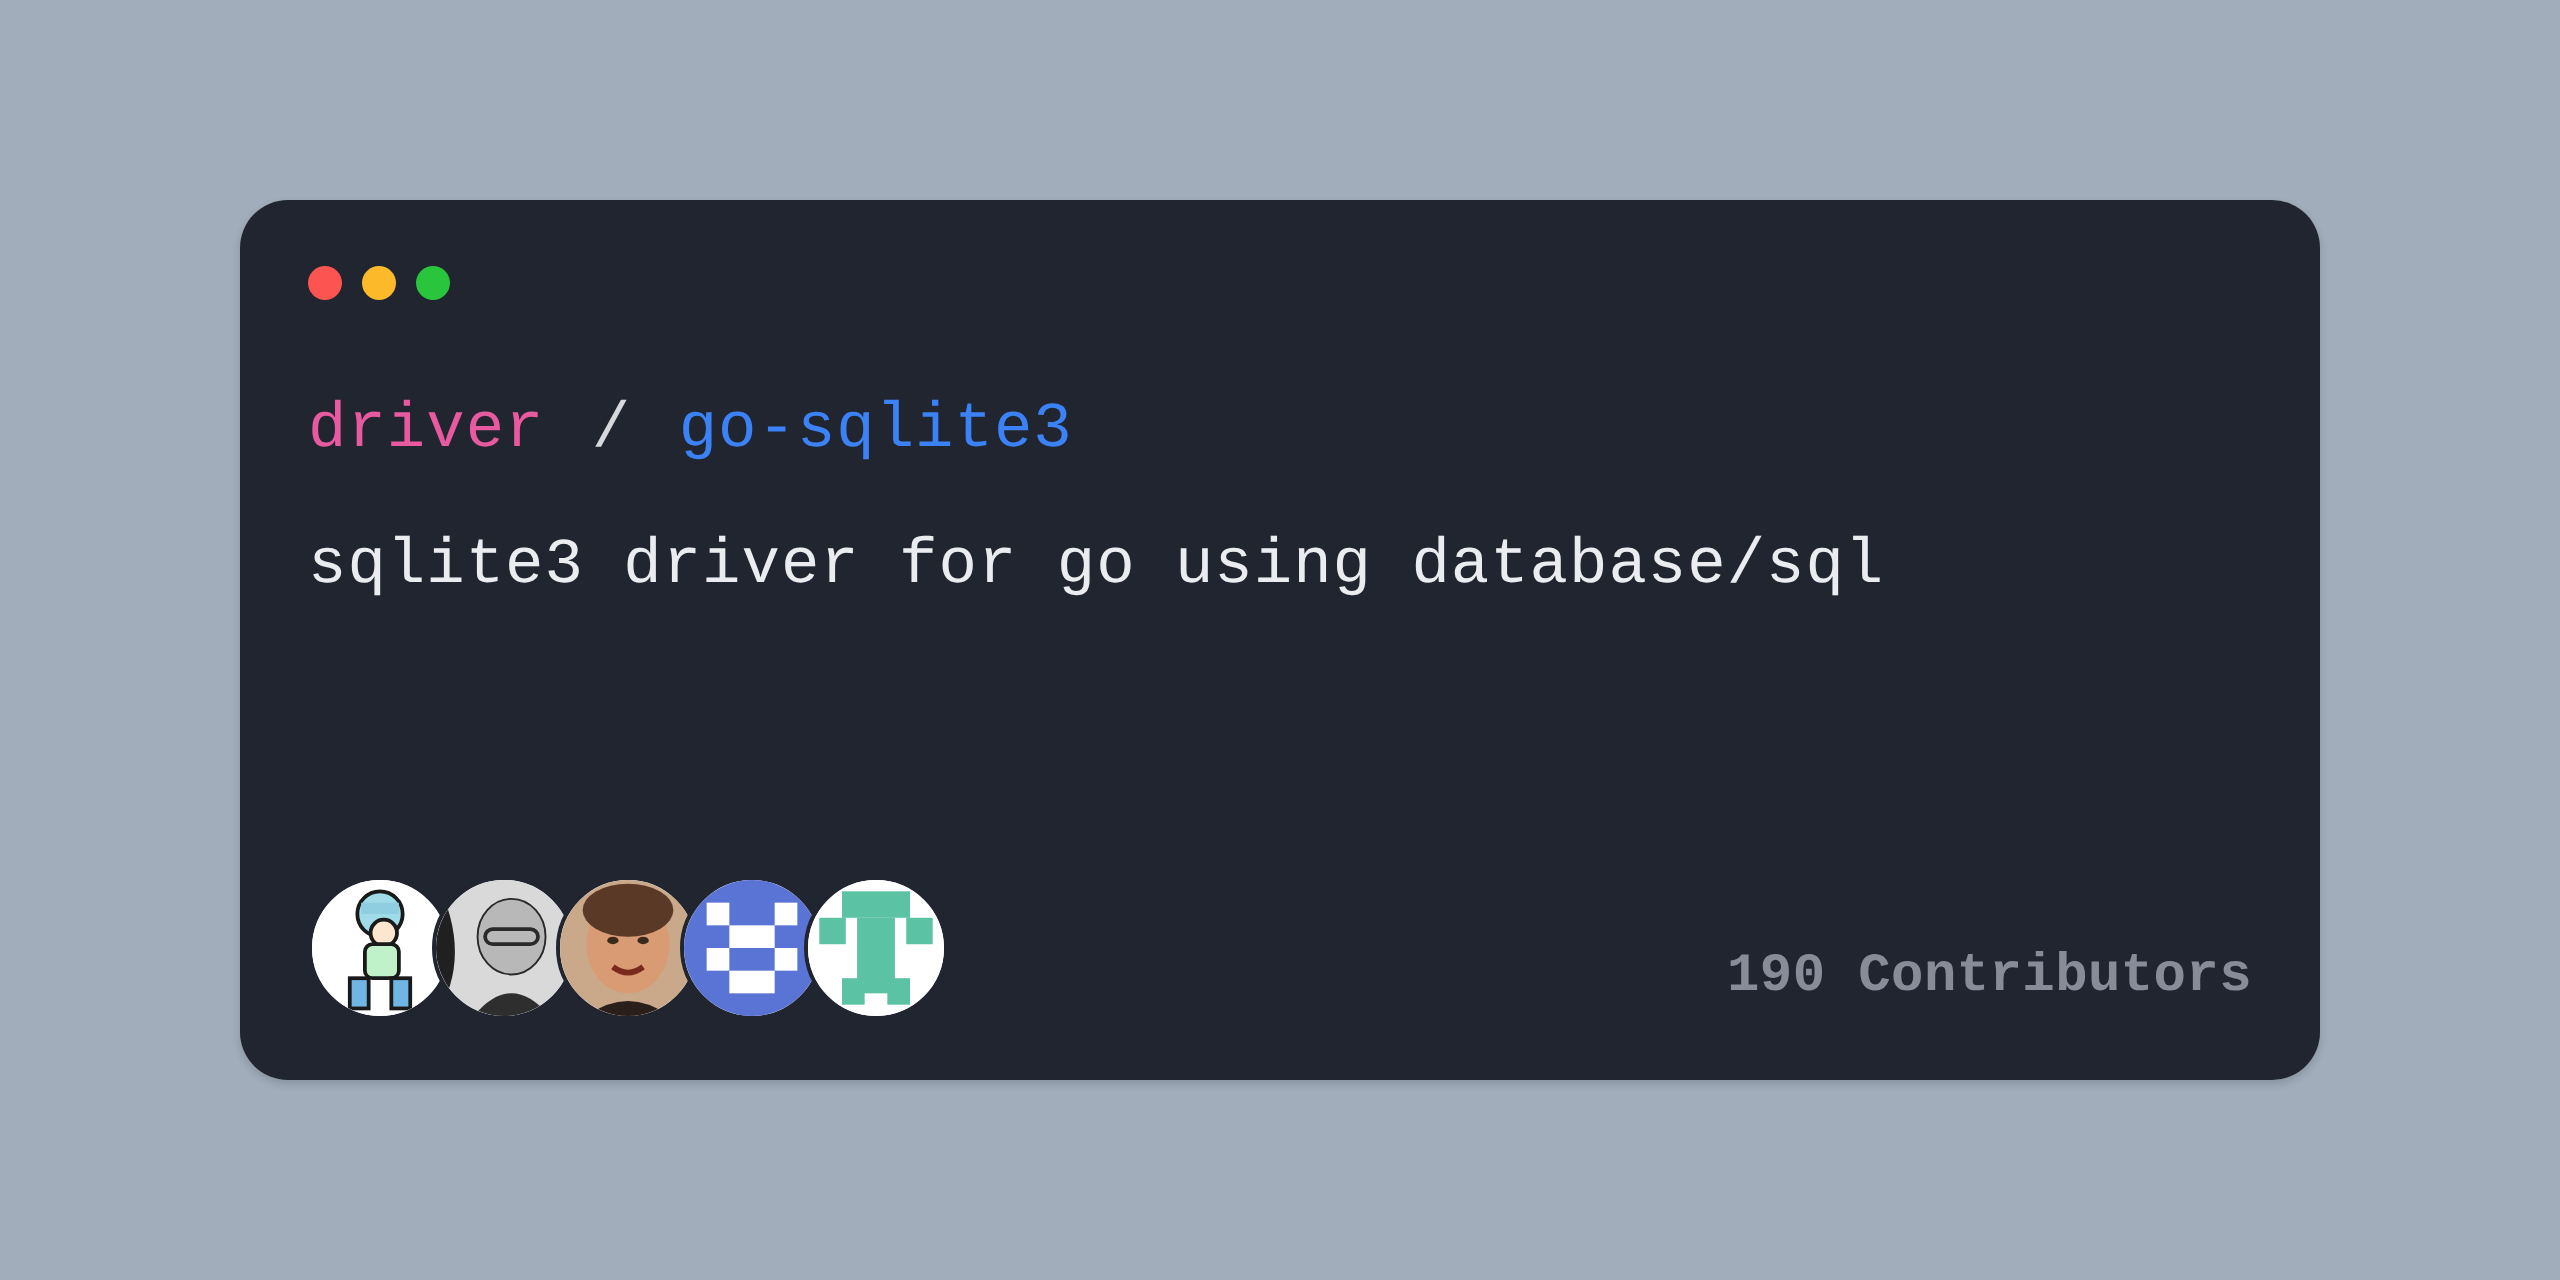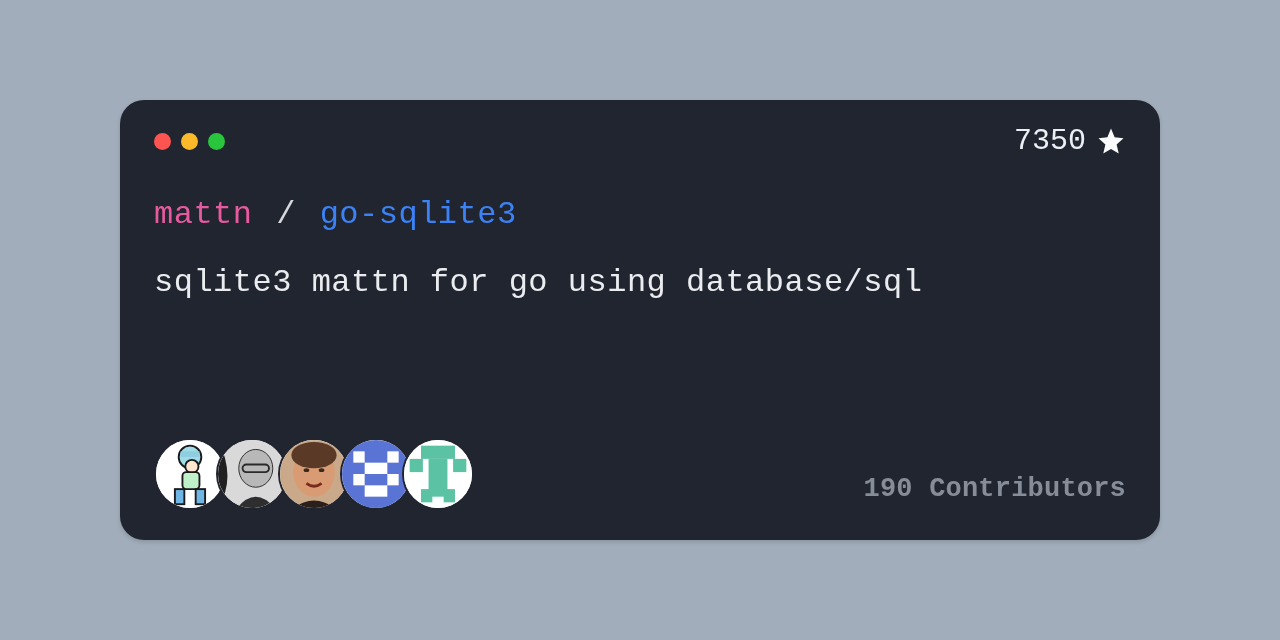--- a/index.html
+++ b/index.html
@@ -107,37 +107,29 @@
 <body>
 
 <div class="card">
 
   <div class="titlebar">
     <div class="traffic-lights">
       <div class="dot red"></div>
       <div class="dot yellow"></div>
       <div class="dot green"></div>
     </div>
-    <div class="stars">
-      <span>7350</span>
-      <span class="star-icon">
-        <svg viewBox="0 0 24 24">
-            <path d="M12 2l2.9 6.9L22 9.8l-5.5 4.9L18.2 22 12 18.3 5.8 22l1.7-7.3L2 9.8l7.1-0.9L12 2z"></path>
-          </svg>
-      </span>
-    </div>
   </div>
 
   <div class="repo-line">
-    <span class="owner">mattn</span>
+    <span class="owner">driver</span>
     <span class="sep">/</span>
     <span class="repo">go-sqlite3</span>
   </div>
 
-  <div class="desc">sqlite3 mattn for go using database/sql</div>
+  <div class="desc">sqlite3 driver for go using database/sql</div>
 
   <div class="footer">
     <div class="avatars">
       <div class="avatar">
         <svg viewBox="0 0 72 72">
           <rect width="72" height="72" fill="#ffffff"></rect>
           <circle cx="36" cy="18" r="12" fill="#9fdce8" stroke="#1a1a1a" stroke-width="2"></circle>
           <rect x="26" y="12" width="20" height="6" fill="#8fcde0"></rect>
           <circle cx="38" cy="28" r="7" fill="#fce6cf" stroke="#1a1a1a" stroke-width="2"></circle>
           <rect x="28" y="34" width="18" height="18" rx="4" fill="#bff2c9" stroke="#1a1a1a" stroke-width="2"></rect>

